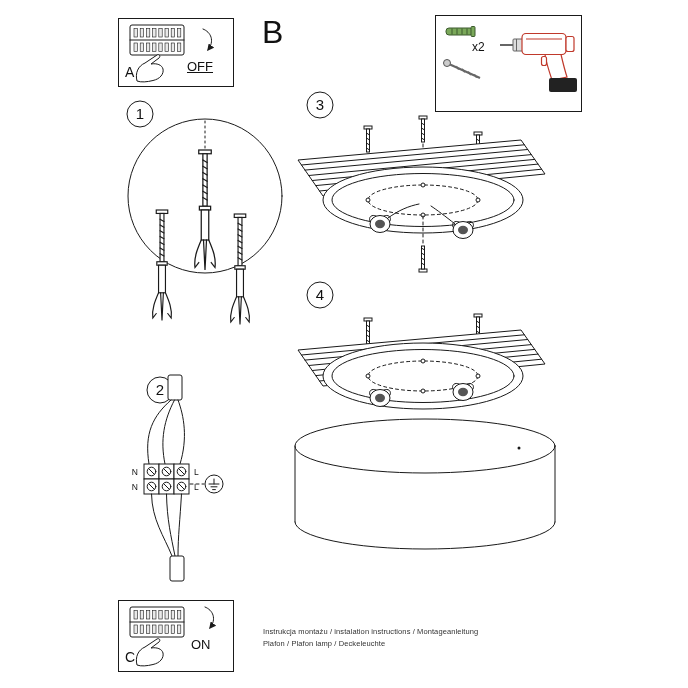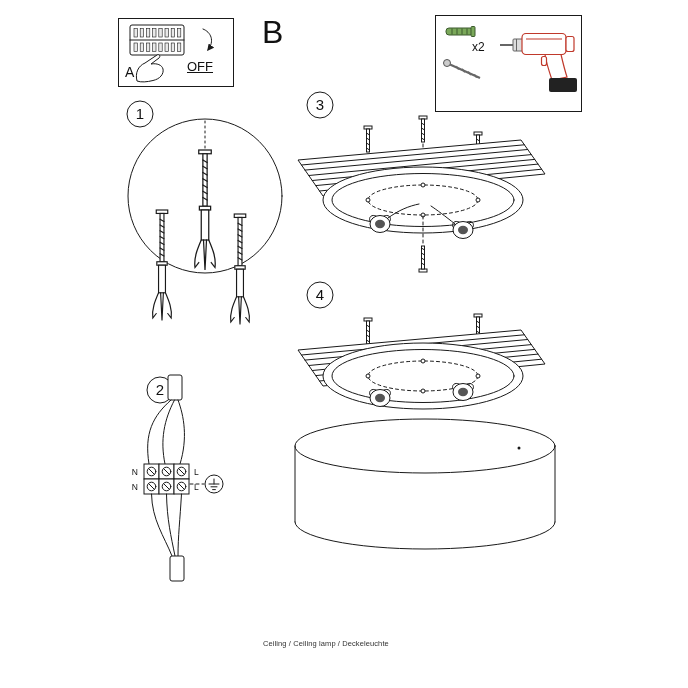--- a/index.html
+++ b/index.html
@@ -257,16 +257,26 @@
 
     <g>
       <ellipse class="ln" cx="142" cy="168" rx="130" ry="27"></ellipse>
       <line class="ln" x1="12" y1="168" x2="12" y2="244"></line>
       <line class="ln" x1="272" y1="168" x2="272" y2="244"></line>
       <path class="ln" d="M12,244 A130,27 0 0 0 272,244"></path>
       <circle cx="236" cy="170" r="1.5" fill="#1a1a1a"></circle>
     </g>
   </svg>
 
-
-  <span class="t footer" style="left:263px; top:639px;">Ceiling / Ceiling lamp / Deckeleuchte</span>
+  <div class="box" style="left:118px; top:600px; width:114px; height:70px;">
+    <svg width="114" height="70">
+      <use href="#fusebox" transform="translate(11,6)"></use>
+      <use href="#hand" transform="translate(14,36)"></use>
+      <path class="ln" d="M86,6 C94,9 98,18 91,27" marker-end="url(#arrh)"></path>
+    </svg>
+    <span class="t" style="left:72px; top:36px; font-size:13px;">ON</span>
+    <span class="t" style="left:6px; top:48px; font-size:14px;">C</span>
+  </div>
+
+  <span class="t footer" style="left:263px; top:627px;">Instrukcja montażu / instalation instructions / Montageanleitung</span>
+  <span class="t footer" style="left:263px; top:639px;">Plafon / Plafon lamp / Deckeleuchte</span>
 
 </div>
 
 </body></html>

